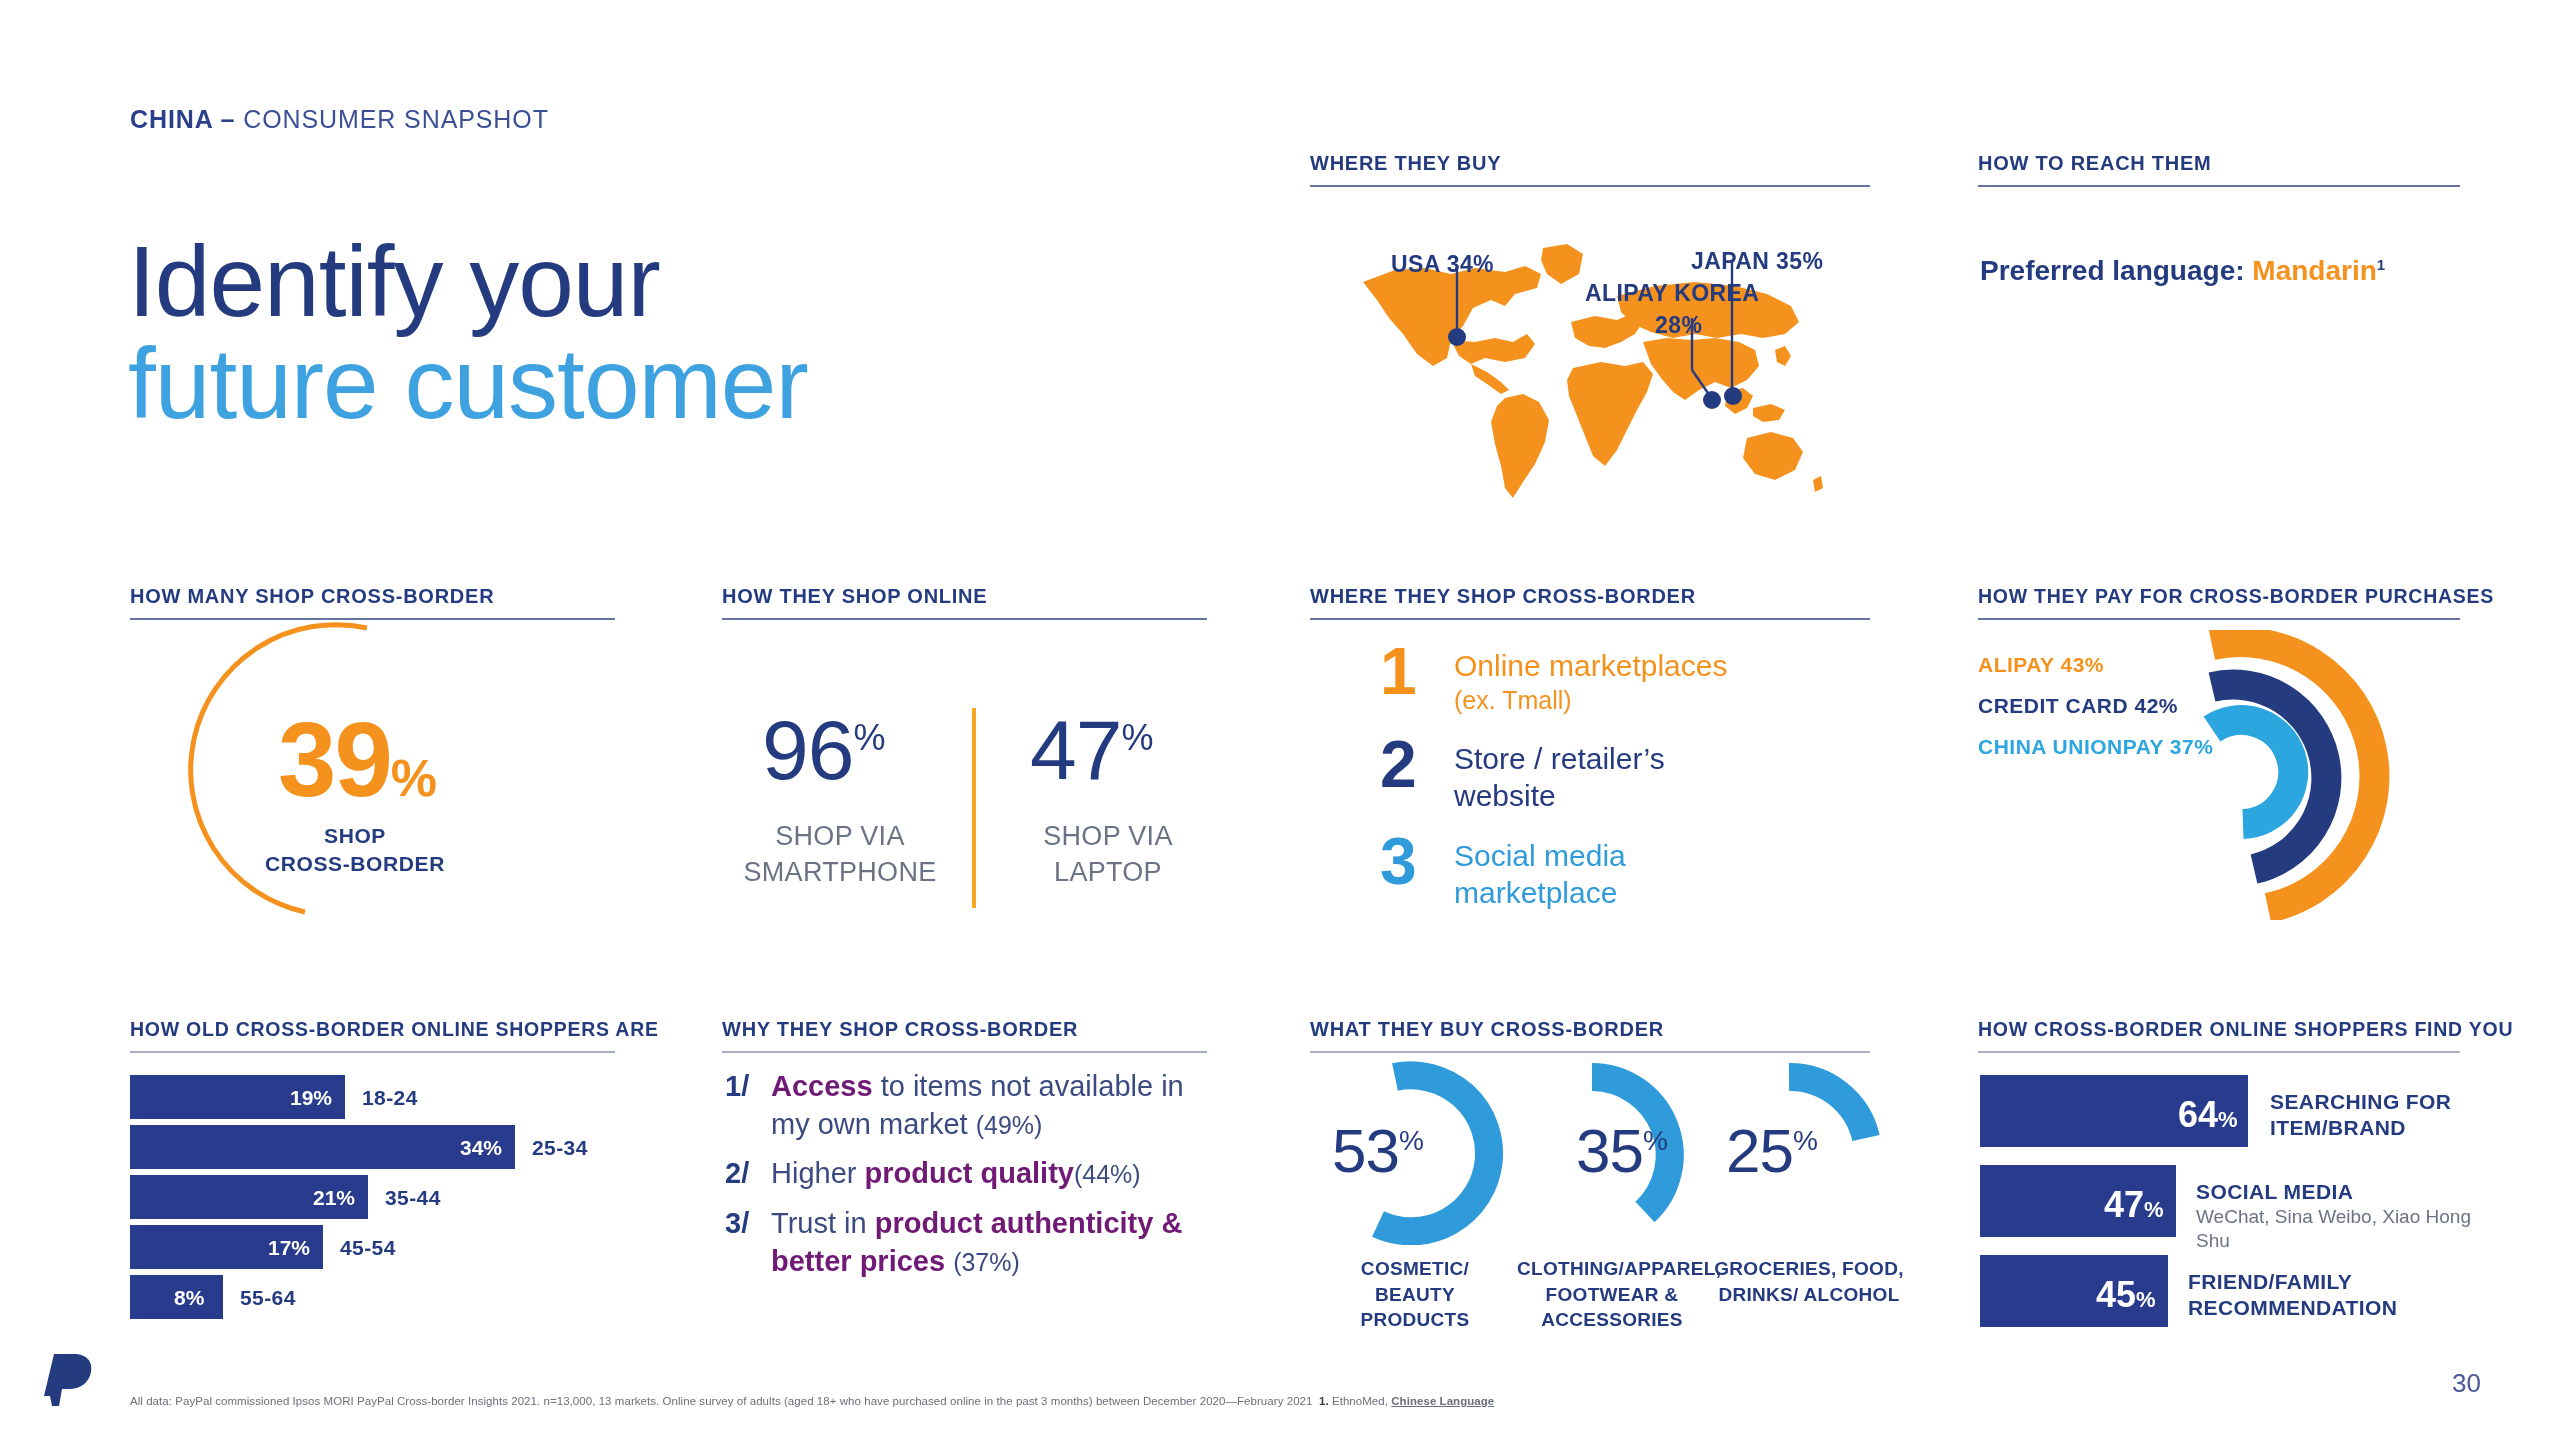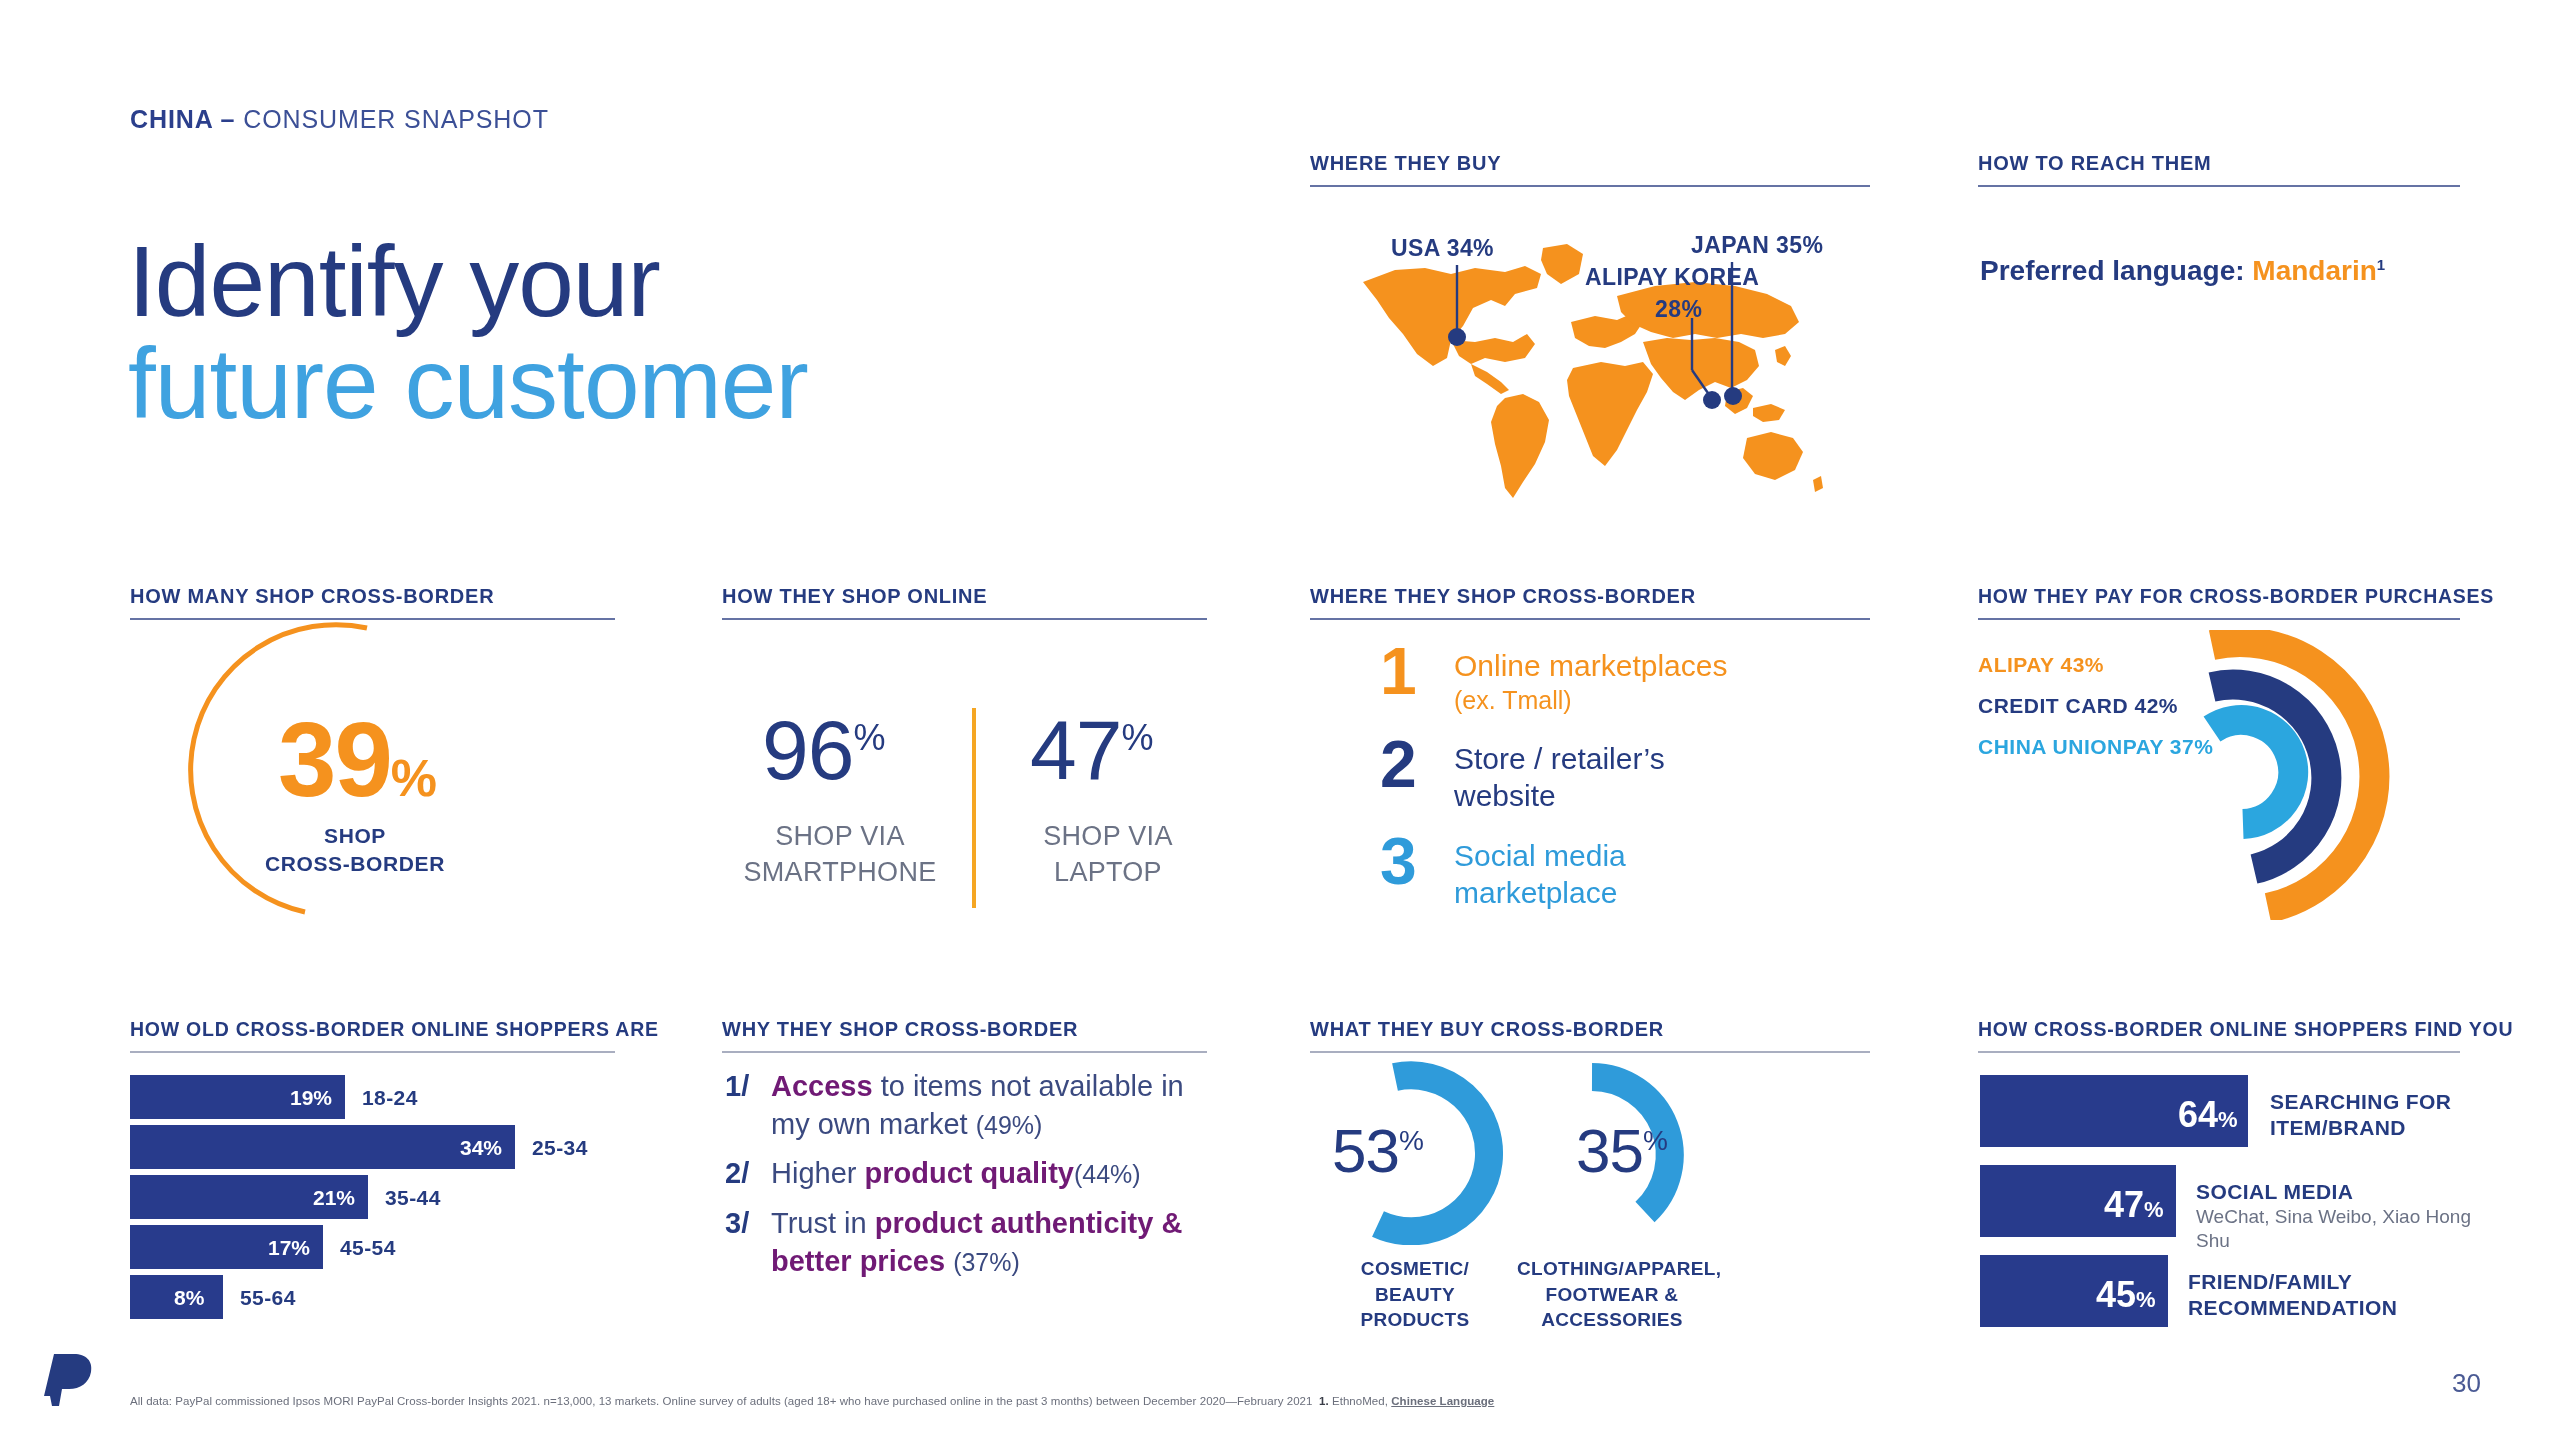--- a/index.html
+++ b/index.html
@@ -18,21 +18,21 @@
   .headline .l2 { font-size:100px; color:#3FA2E0; letter-spacing:-1px; }
 
   
   .panel { position:absolute; }
   .ptitle { font-size:20px; font-weight:700; letter-spacing:.75px; color:#253B80; white-space:nowrap; }
   .prule { height:2px; background:#4a5a94; margin-top:10px; opacity:.85; }
   .prule.grey { background:#9aa0b5; height:2px; }
 
   
   .mapwrap { position:absolute; left:1355px; top:230px; width:470px; height:300px; }
-  .maplabel { position:absolute; font-weight:700; font-size:23px; letter-spacing:.4px; color:#253B80; white-space:nowrap; }
+  .maplabel { position:absolute; font-weight:700; font-size:23px; letter-spacing:.4px; color:#253B80; white-space:nowrap;margin-top:16px; }
 
   
   .reach-h { position:absolute; left:1980px; top:255px; font-size:28px; font-weight:700; white-space:nowrap; }
   .reach-h .or { color:#F5921E; }
   .reach-h sup { font-size:15px; vertical-align:super; }
   .reach-b { position:absolute; left:1980px; top:300px; width:440px; font-size:24px; line-height:1.52; color:#3b4a80; font-weight:400; }
 
   
   .arc39 { position:absolute; left:175px; top:620px; width:330px; height:300px; }
   .big39 { position:absolute; left:278px; top:700px; font-size:105px; font-weight:700; color:#F5921E; letter-spacing:-2px; }
@@ -333,20 +333,29 @@
     <div class="buycell" style="left:197px; top:0px;">
       <svg width="190" height="185" viewBox="0 0 190 185">
         <path d="M 75 17 A 78 78 0 0 1 128 152" fill="none" stroke="#2F9BDA" stroke-width="28" stroke-linecap="butt"></path>
       </svg>
       <div class="buynum" style="left:12px; top:55px;margin-left:47px;">
         <span>35</span><span class="pc">%</span>
       </div>
       <div class="buycap">CLOTHING/APPAREL, FOOTWEAR &amp; ACCESSORIES</div>
     </div>
 
+    <div class="buycell" style="left:394px; top:0px;">
+      <svg width="190" height="185" viewBox="0 0 190 185">
+        <path d="M 75 17 A 78 78 0 0 1 152 78" fill="none" stroke="#2F9BDA" stroke-width="28" stroke-linecap="butt"></path>
+      </svg>
+      <div class="buynum" style="left:12px; top:55px;">
+        <span>25</span><span class="pc">%</span>
+      </div>
+      <div class="buycap">GROCERIES, FOOD, DRINKS/ ALCOHOL</div>
+    </div>
   </div>
 
   <div class="panel" style="left:1978px; top:1018px; width:482px;">
     <div class="ptitle" style="font-size:19.5px;">HOW CROSS-BORDER ONLINE SHOPPERS FIND YOU</div>
     <div class="prule grey"></div>
   </div>
 
   <div class="findbars">
     <div class="findrow">
       <div class="findbar" style="width:268px;"></div>

